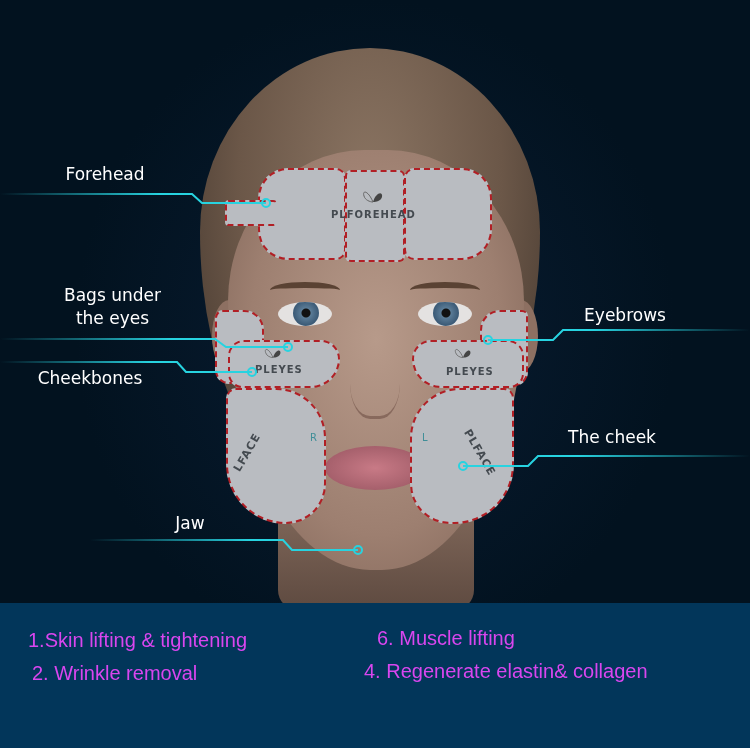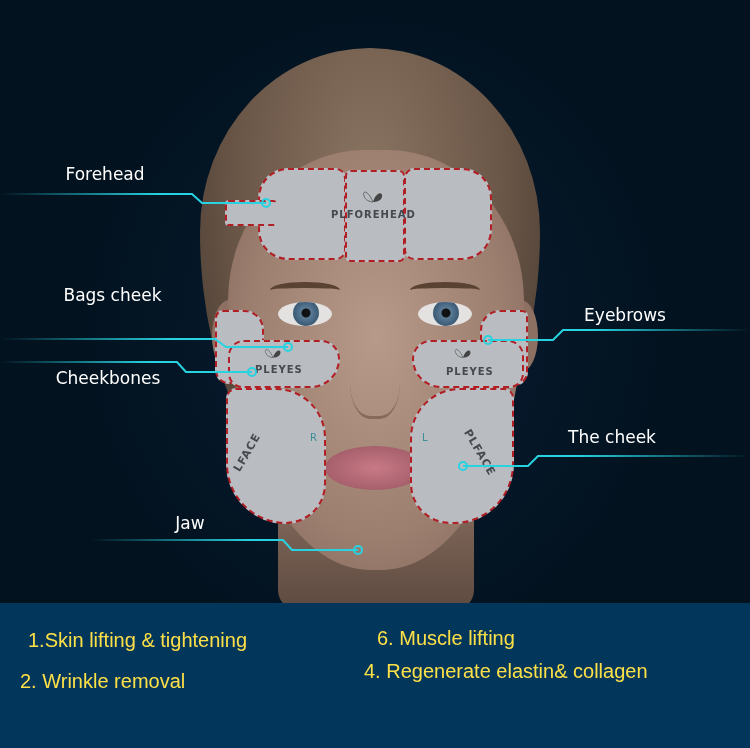--- a/index.html
+++ b/index.html
@@ -13,21 +13,21 @@
   .eye::after{content:"";position:absolute;left:15px;top:-2px;width:26px;height:26px;border-radius:50%;background:radial-gradient(circle,#111 0 4px,#5a7b96 5px,#3d5c78 12px);}
   .brow{position:absolute;width:70px;height:10px;border-top:6px solid #5a4233;border-radius:50% 50% 0 0;top:282px;}
   .nose{position:absolute;left:350px;top:330px;width:50px;height:86px;border-bottom:3px solid rgba(90,60,50,.45);border-radius:0 0 40% 40%;}
   .lips{position:absolute;left:325px;top:446px;width:100px;height:44px;border-radius:50%;background:radial-gradient(ellipse,#c87a86 0%,#a6606c 70%);}
   .patch{position:absolute;background:#b9bcc1;border:2px dashed #b11f25;}
   .brand{position:absolute;color:#444a50;font-size:10px;font-weight:bold;letter-spacing:1px;font-family:"DejaVu Sans",sans-serif;}
   .side{position:absolute;color:#3f8e98;font-size:10px;}
   .label{position:absolute;color:#fff;font-size:17px;line-height:23px;text-align:center;font-family:"DejaVu Sans",sans-serif;}
   svg.lines{position:absolute;left:0;top:0;}
   .panel{position:absolute;left:0;top:603px;width:750px;height:145px;background:#02365a;}
-  .feat{position:absolute;color:#fde047;font-size:20px;font-family:"Liberation Sans",sans-serif;white-space:nowrap;}
+  .feat{position:absolute;color:#d946ef;font-size:20px;font-family:"Liberation Sans",sans-serif;white-space:nowrap;}
 </style>
 </head>
 <body>
 
 <div class="stage">
   <div class="hair"></div>
   <div class="neck"></div>
   <div class="ear" style="left:212px"></div>
   <div class="ear" style="left:504px"></div>
   <div class="face"></div>
@@ -99,25 +99,26 @@
       <polyline points="90,540 283,540 292,550 358,550" stroke="url(#fl)"></polyline>
       <circle cx="358" cy="550" r="4" stroke="#27d3e0"></circle>
       <polyline points="750,330 563,330 553,340 488,340" stroke="url(#fr)"></polyline>
       <circle cx="488" cy="340" r="4" stroke="#27d3e0"></circle>
       <polyline points="750,456 538,456 528,466 463,466" stroke="url(#fr)"></polyline>
       <circle cx="463" cy="466" r="4" stroke="#27d3e0"></circle>
     </g>
   </svg>
 
   <div class="label" style="left:40px;top:163px;width:130px;">Forehead</div>
-  <div class="label" style="left:40px;top:284px;width:145px;">Bags cheek</div>
-  <div class="label" style="left:38px;top:367px;width:140px;">Cheekbones</div>
+  <div class="label" style="left:40px;top:284px;width:145px;">Bags under</div>
+  <div class="label" style="left:40px;top:307px;width:145px;">the eyes</div>
+  <div class="label" style="left:20px;top:367px;width:140px;">Cheekbones</div>
   <div class="label" style="left:150px;top:512px;width:80px;">Jaw</div>
   <div class="label" style="left:552px;top:426px;width:120px;">The cheek</div>
   <div class="label" style="left:565px;top:304px;width:120px;">Eyebrows</div>
 </div>
 
 <div class="panel">
   <div class="feat" style="left:28px;top:26px;">1.Skin lifting &amp; tightening</div>
-  <div class="feat" style="left:20px;top:59px;margin-top:8px;">2. Wrinkle removal</div>
+  <div class="feat" style="left:32px;top:59px;">2. Wrinkle removal</div>
   <div class="feat" style="left:377px;top:24px;">6. Muscle lifting</div>
   <div class="feat" style="left:364px;top:57px;">4. Regenerate elastin&amp; collagen</div>
 </div>
 
 </body></html>

